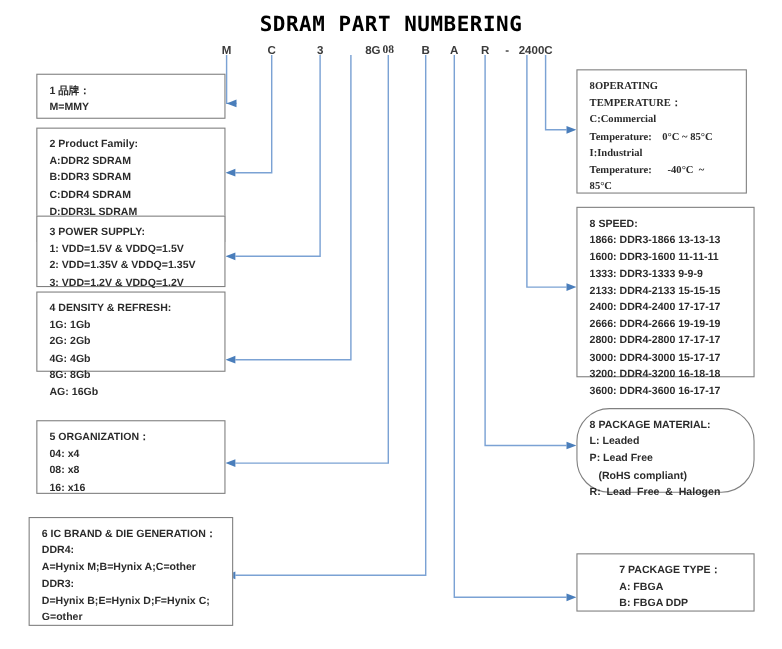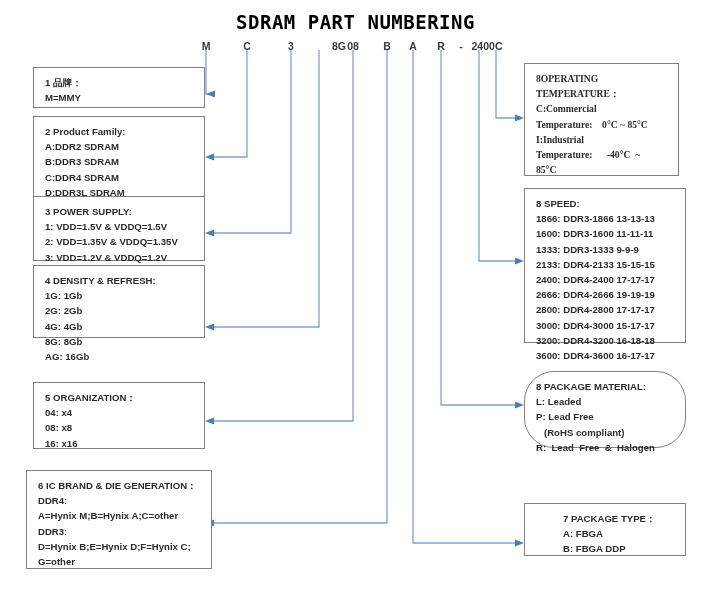--- a/index.html
+++ b/index.html
@@ -79,21 +79,21 @@
 
 <div id="canvas">
 
   <div id="title">SDRAM PART NUMBERING</div>
 
   <div id="token-row">
       <div class="pn-token" style="left: 206px; top: 40px;">M</div>
       <div class="pn-token" style="left: 247px; top: 40px;">C</div>
       <div class="pn-token" style="left: 291px; top: 40px;">3</div>
       <div class="pn-token" style="left: 319px; top: 40px; margin-left: 20px;">8G</div>
-      <div class="pn-token" style="left: 353px; top: 40px;">08</div>
+      <div class="pn-token" style="left: 353px; top: 40px; font-family: Liberation Serif, serif;">08</div>
       <div class="pn-token" style="left: 387px; top: 40px;">B</div>
       <div class="pn-token" style="left: 413px; top: 40px;">A</div>
       <div class="pn-token" style="left: 441px; top: 40px;">R</div>
       <div class="pn-token" style="left: 461px; top: 40px;">-</div>
       <div class="pn-token" style="left: 487px; top: 40px;">2400C</div>
     </div>
 
   <svg id="wires" viewBox="0 0 711 590">
 
     <path d="M 206 50 L 206 94 L 215 94"></path>

